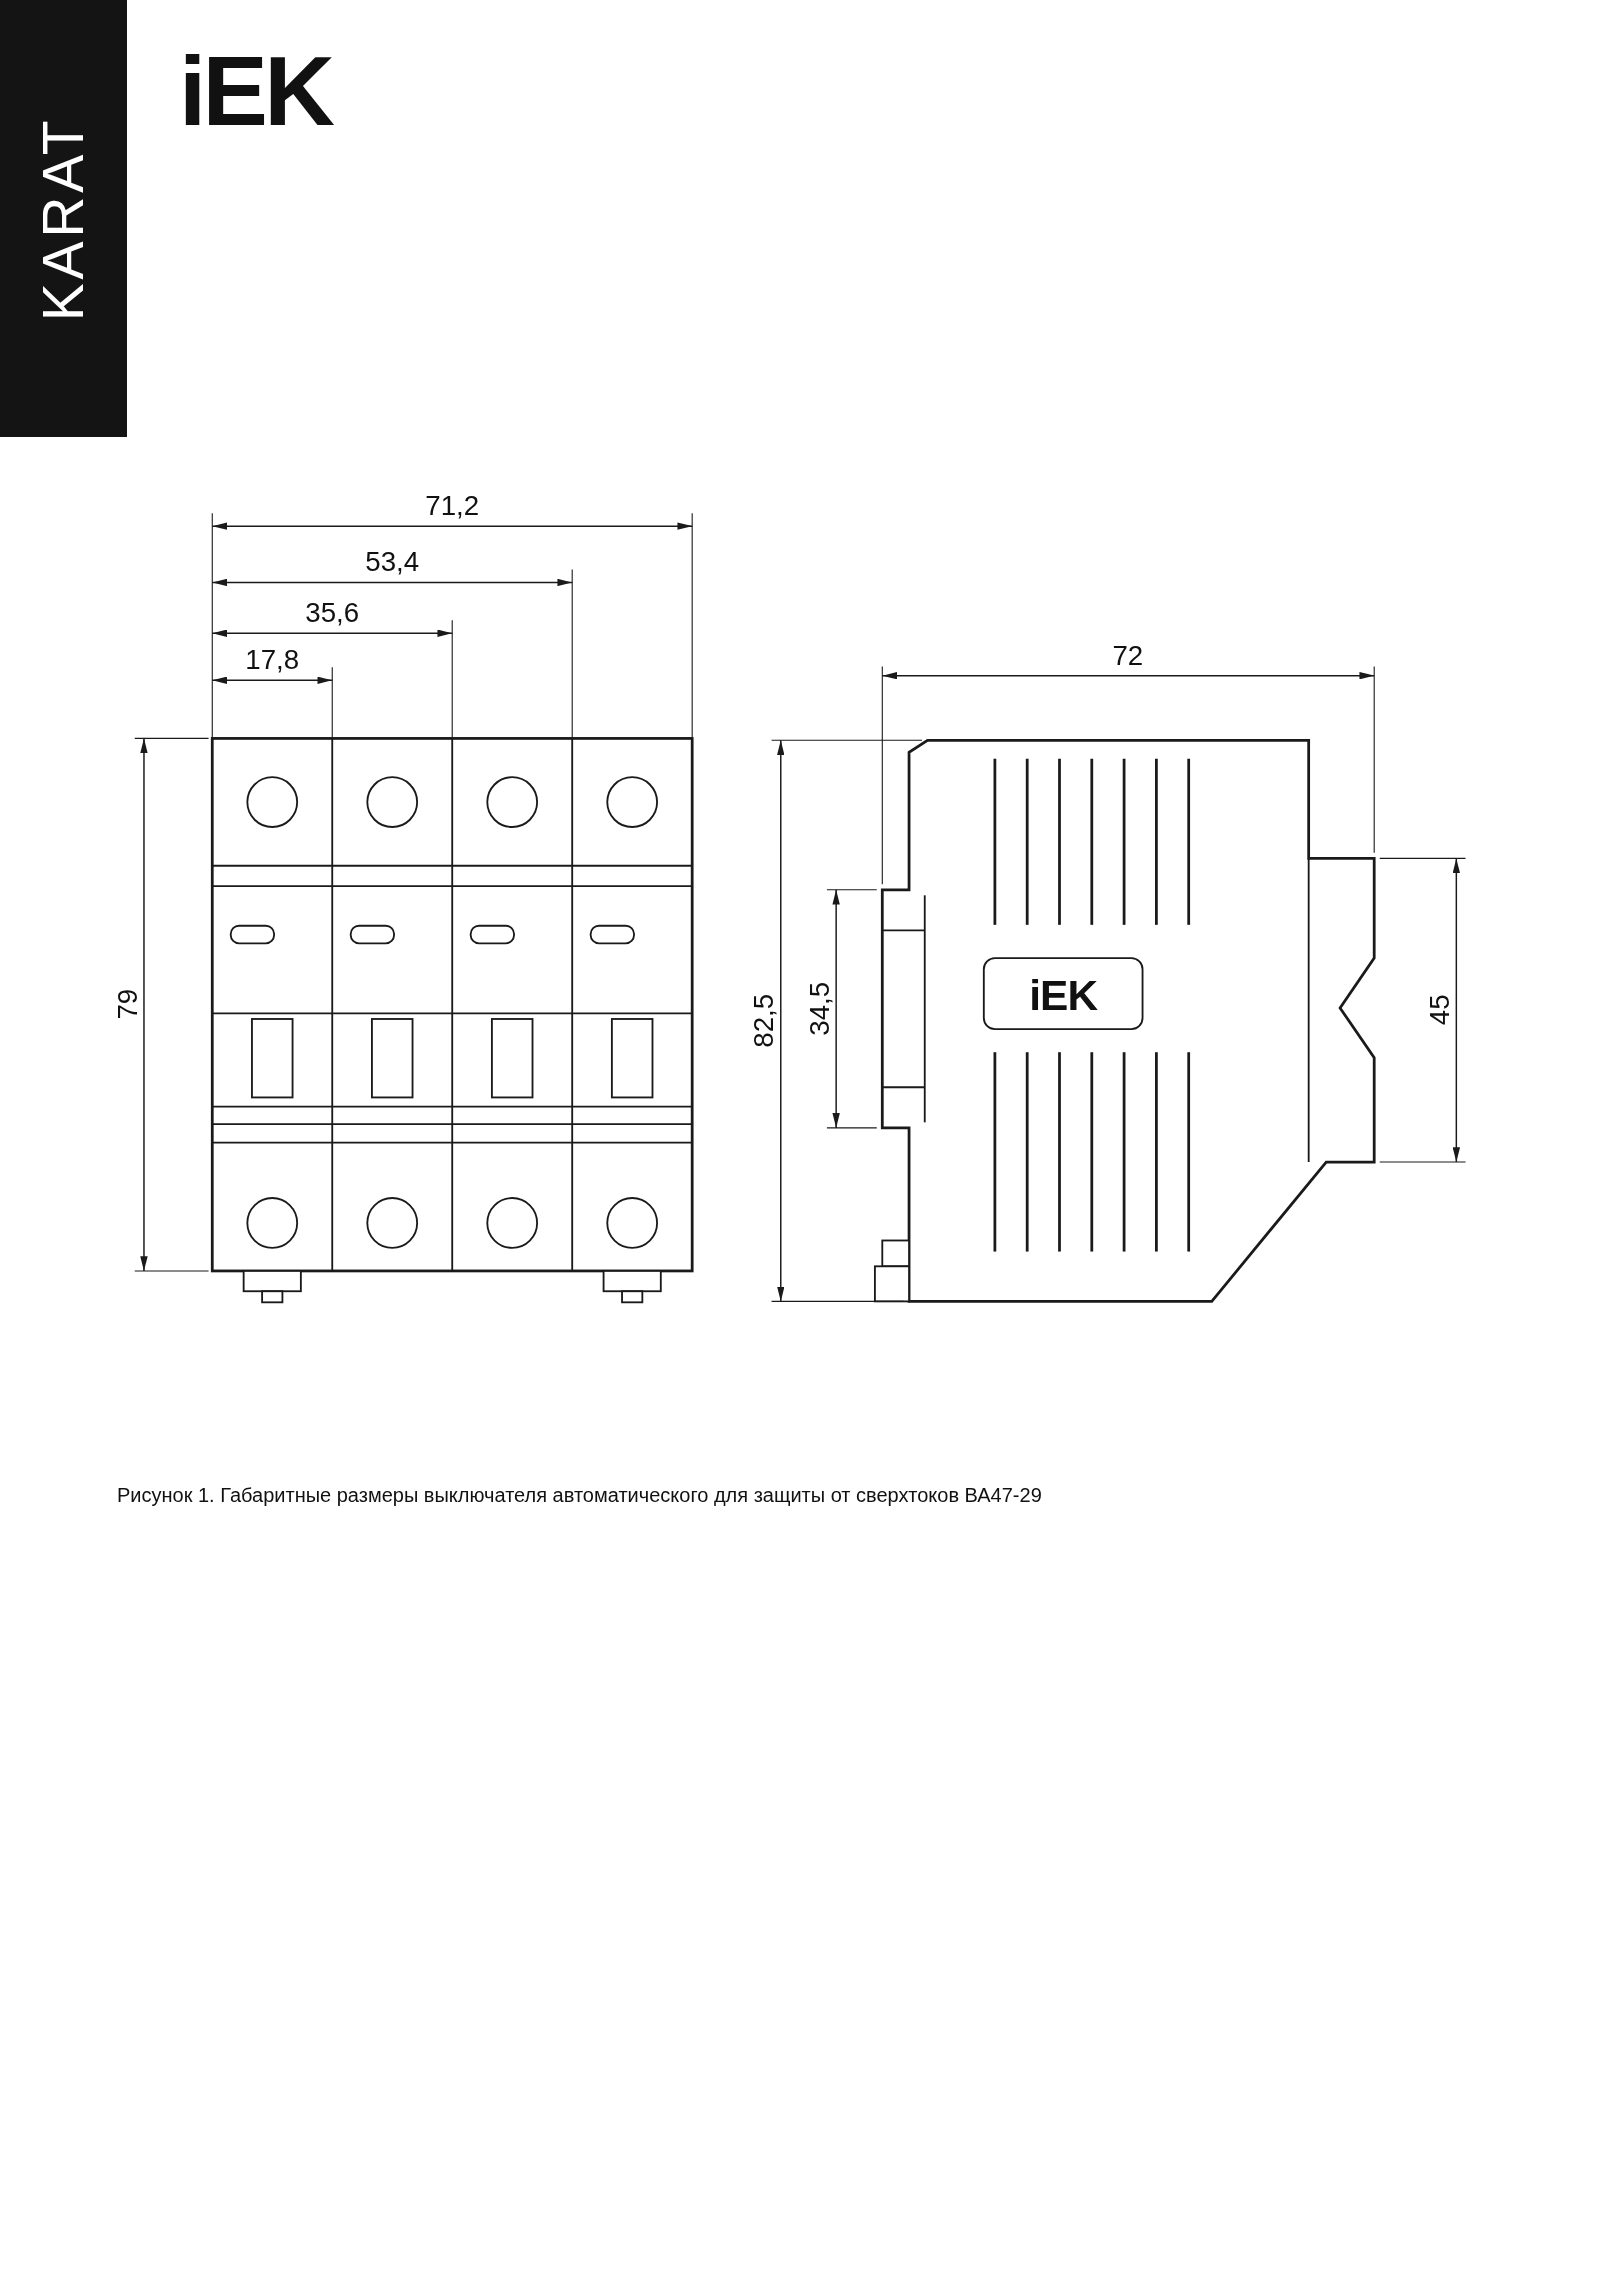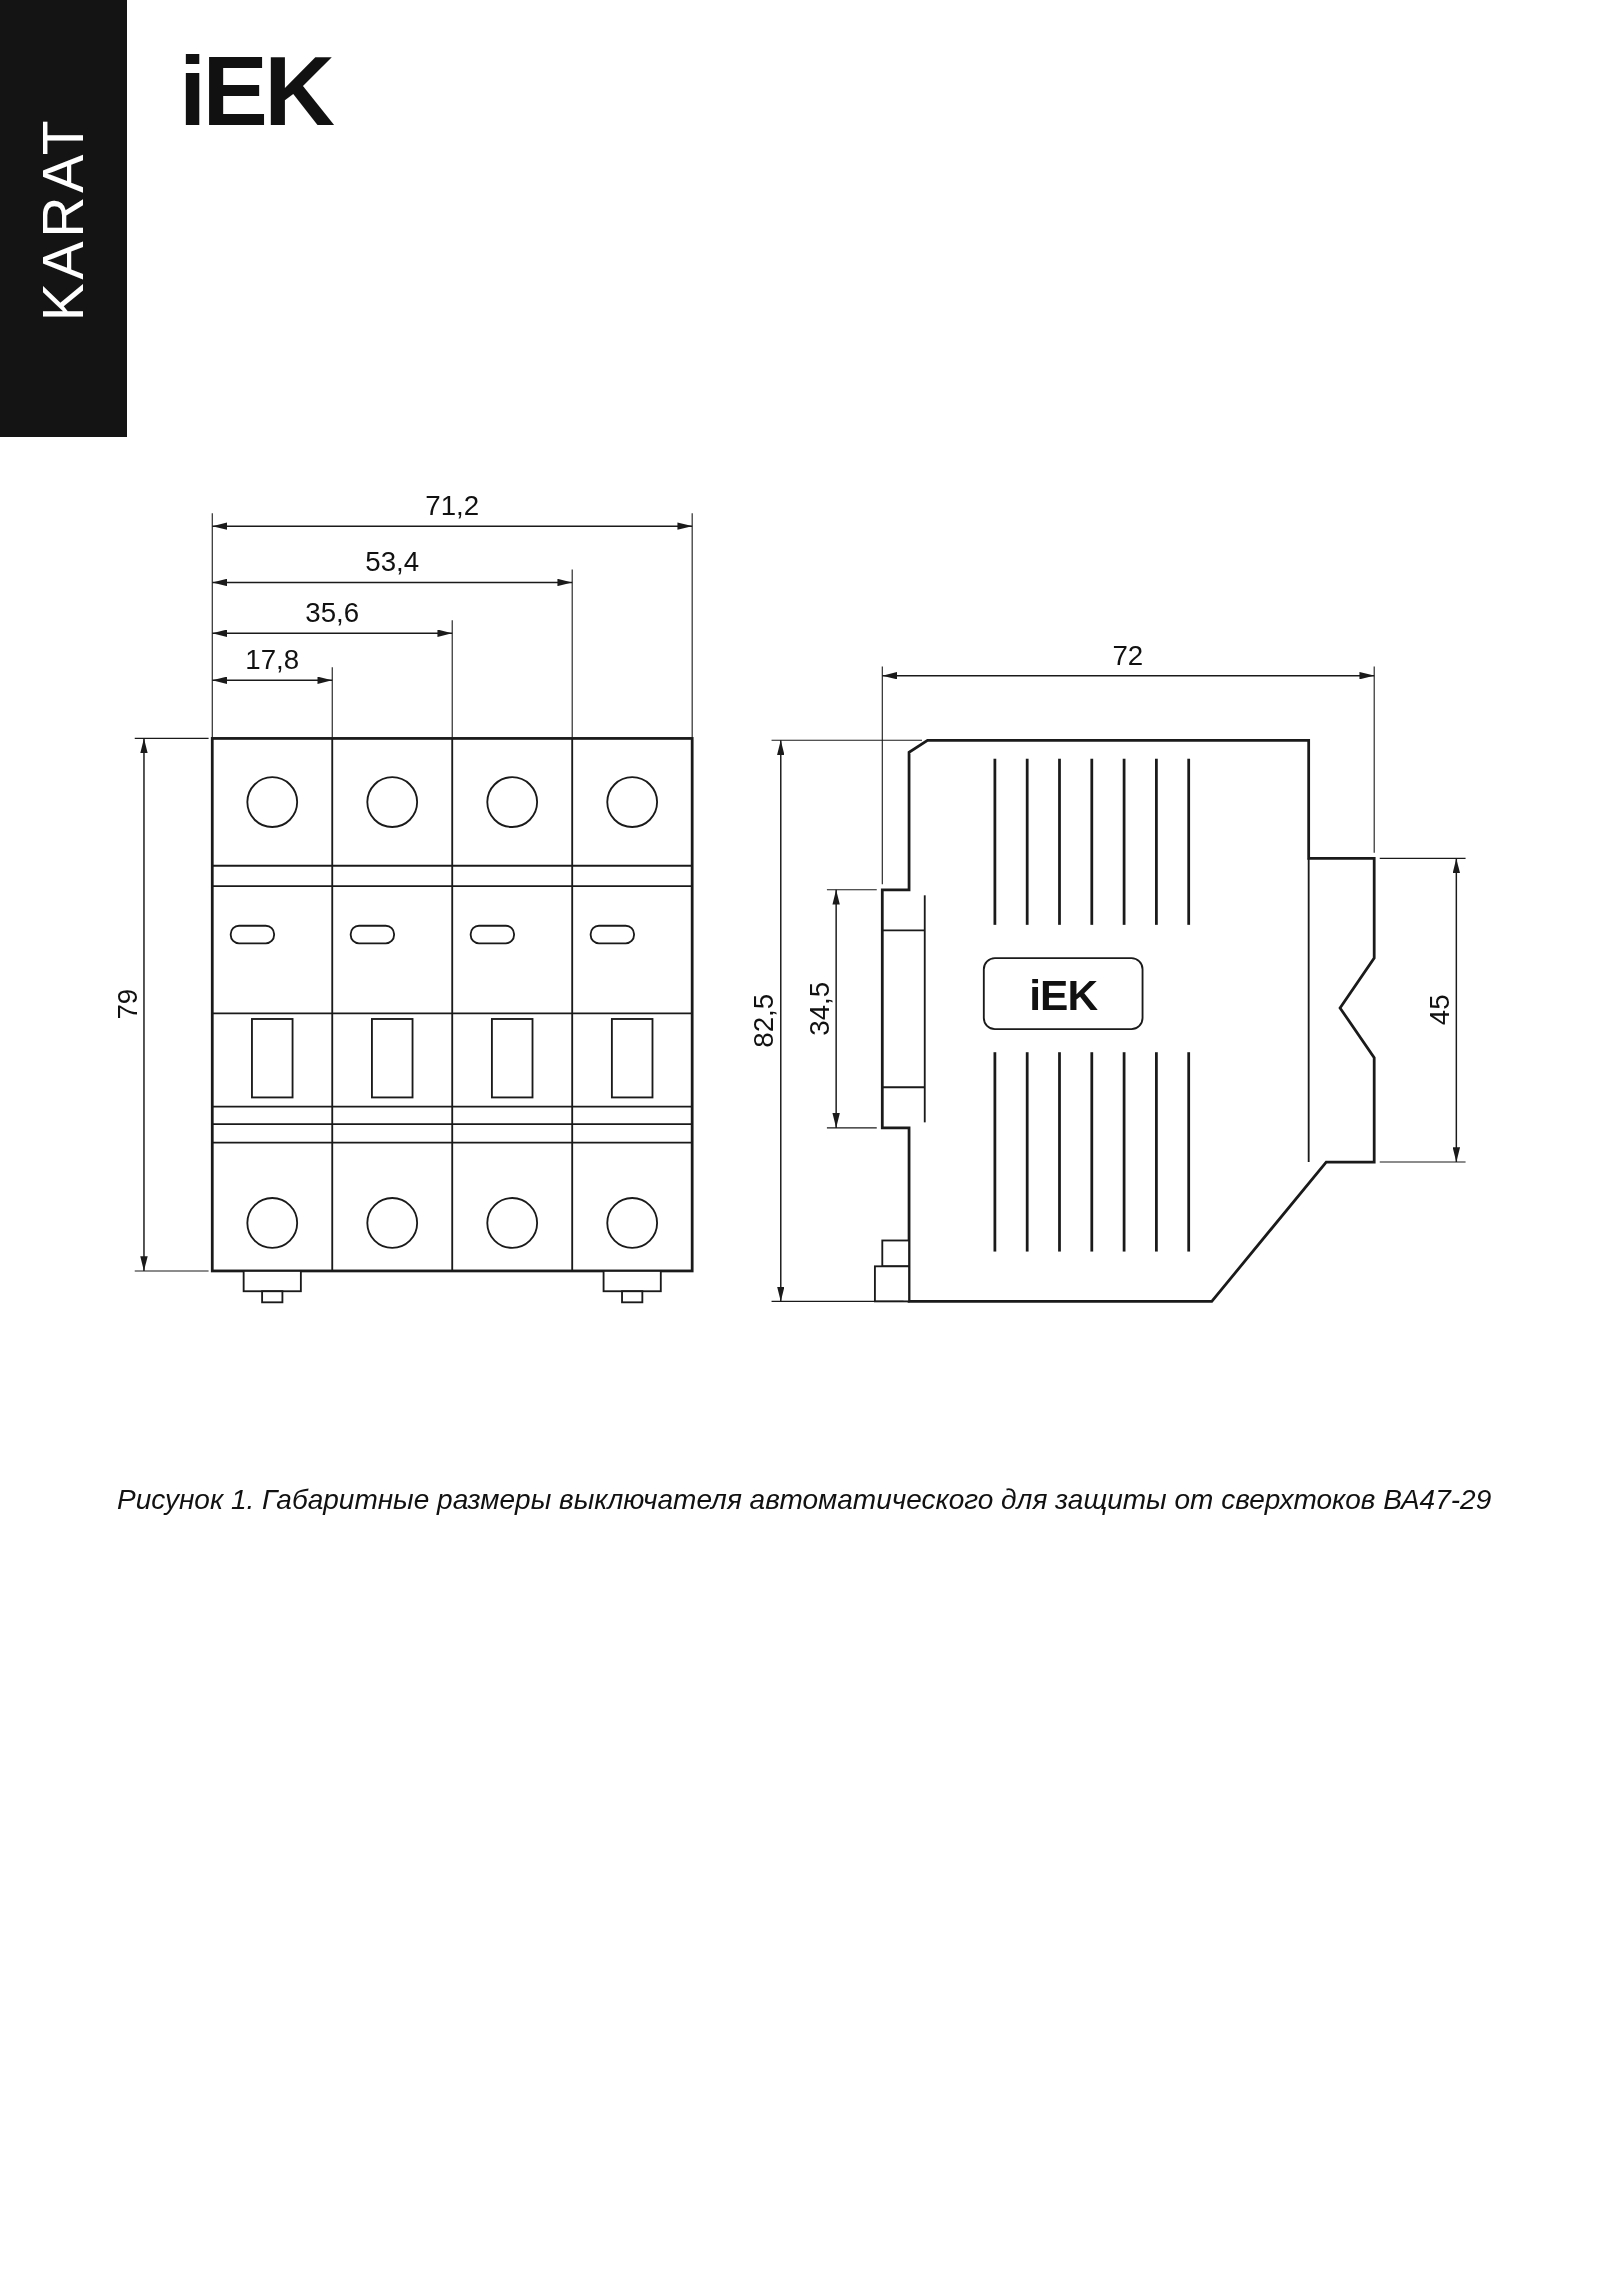--- a/index.html
+++ b/index.html
@@ -30,24 +30,23 @@
   .iek-logo{
     position:absolute;left:179px;top:42px;
     font-size:98px;
     font-weight:bold;
     letter-spacing:-3.7px;
     color:#111;
     line-height:1;
   }
   .caption{
     position:absolute;left:117px;top:1484px;
-    font-size:28px;
+    font-size:20px;
     margin:0;
     color:#111;
-    font-style:italic;
   }
   svg.drawing{position:absolute;left:0;top:0;}
   .outline{fill:#ffffff;stroke:#1a1a1a;stroke-width:3;}
   .thick{stroke:#1a1a1a;stroke-width:3;fill:none;}
   .med{stroke:#1a1a1a;stroke-width:2;fill:#ffffff;}
   .medl{stroke:#1a1a1a;stroke-width:2;fill:none;}
   .dim{stroke:#1a1a1a;stroke-width:1.6;fill:none;}
   .ext{stroke:#1a1a1a;stroke-width:1.2;fill:none;}
   .dimtext{font-family:"Liberation Sans", sans-serif;font-size:30px;fill:#111;}
   .logotext{font-family:"Liberation Sans", sans-serif;font-size:46px;font-weight:bold;fill:#111;letter-spacing:-1px;}

